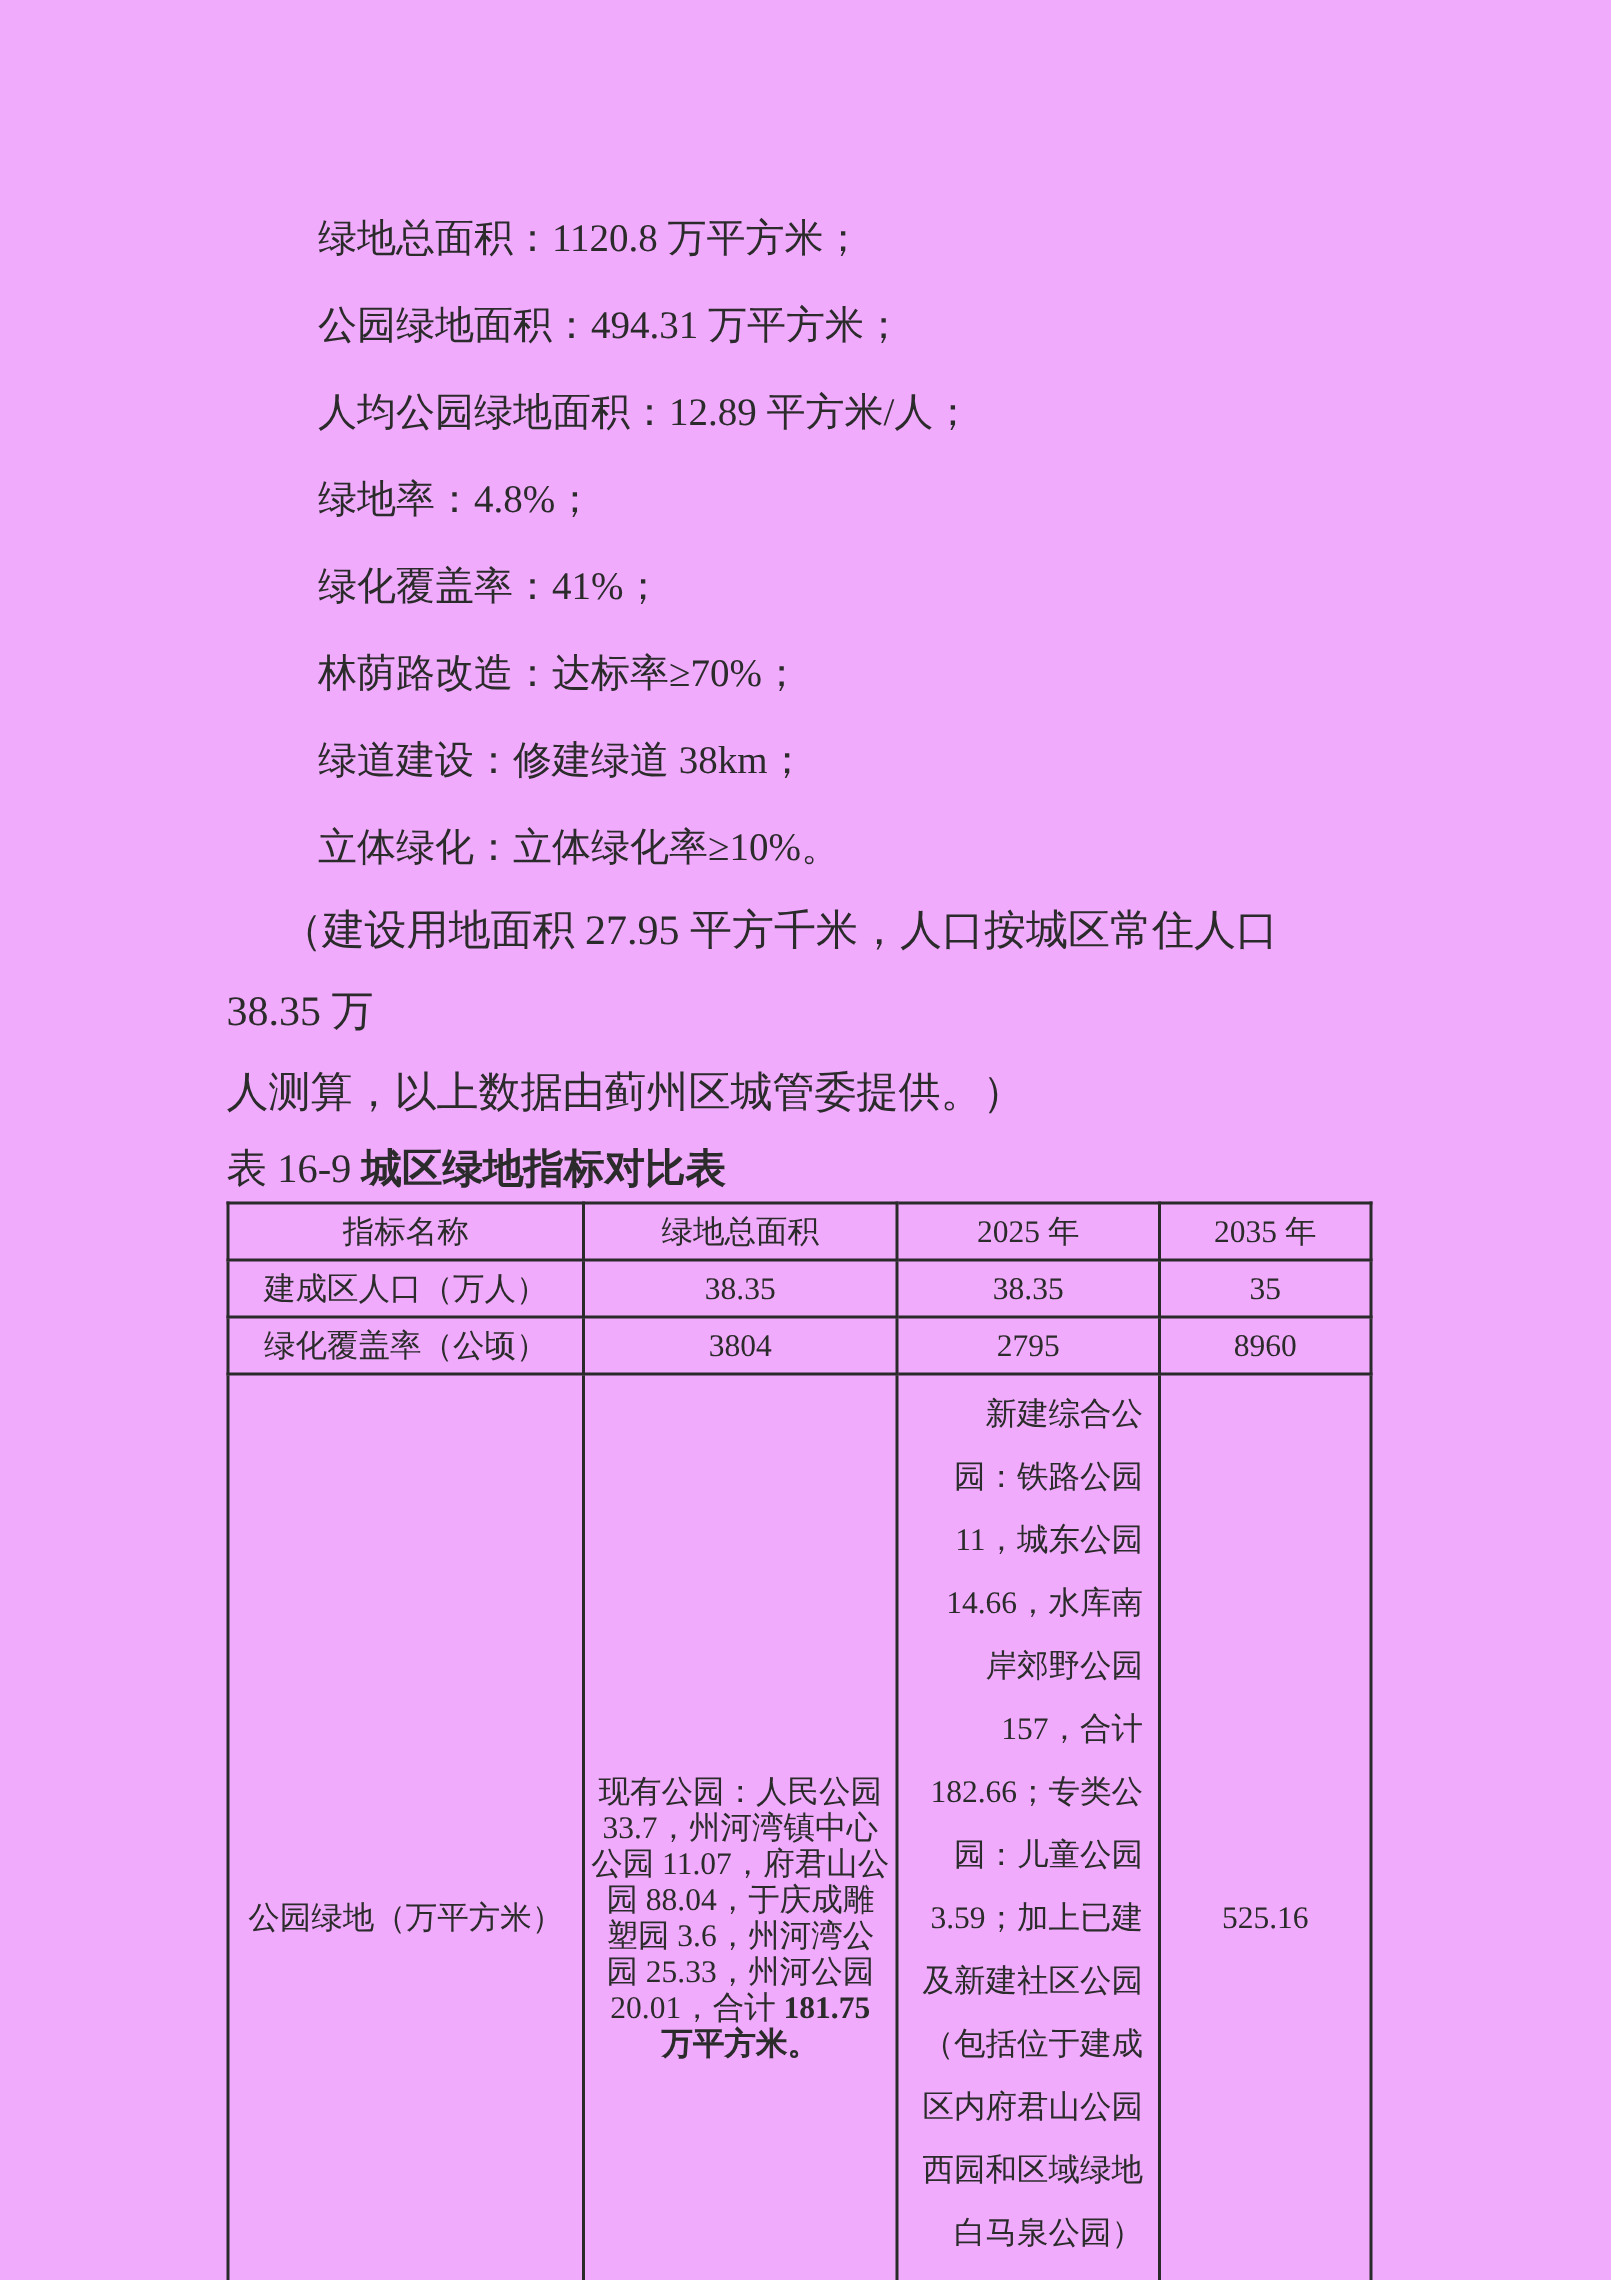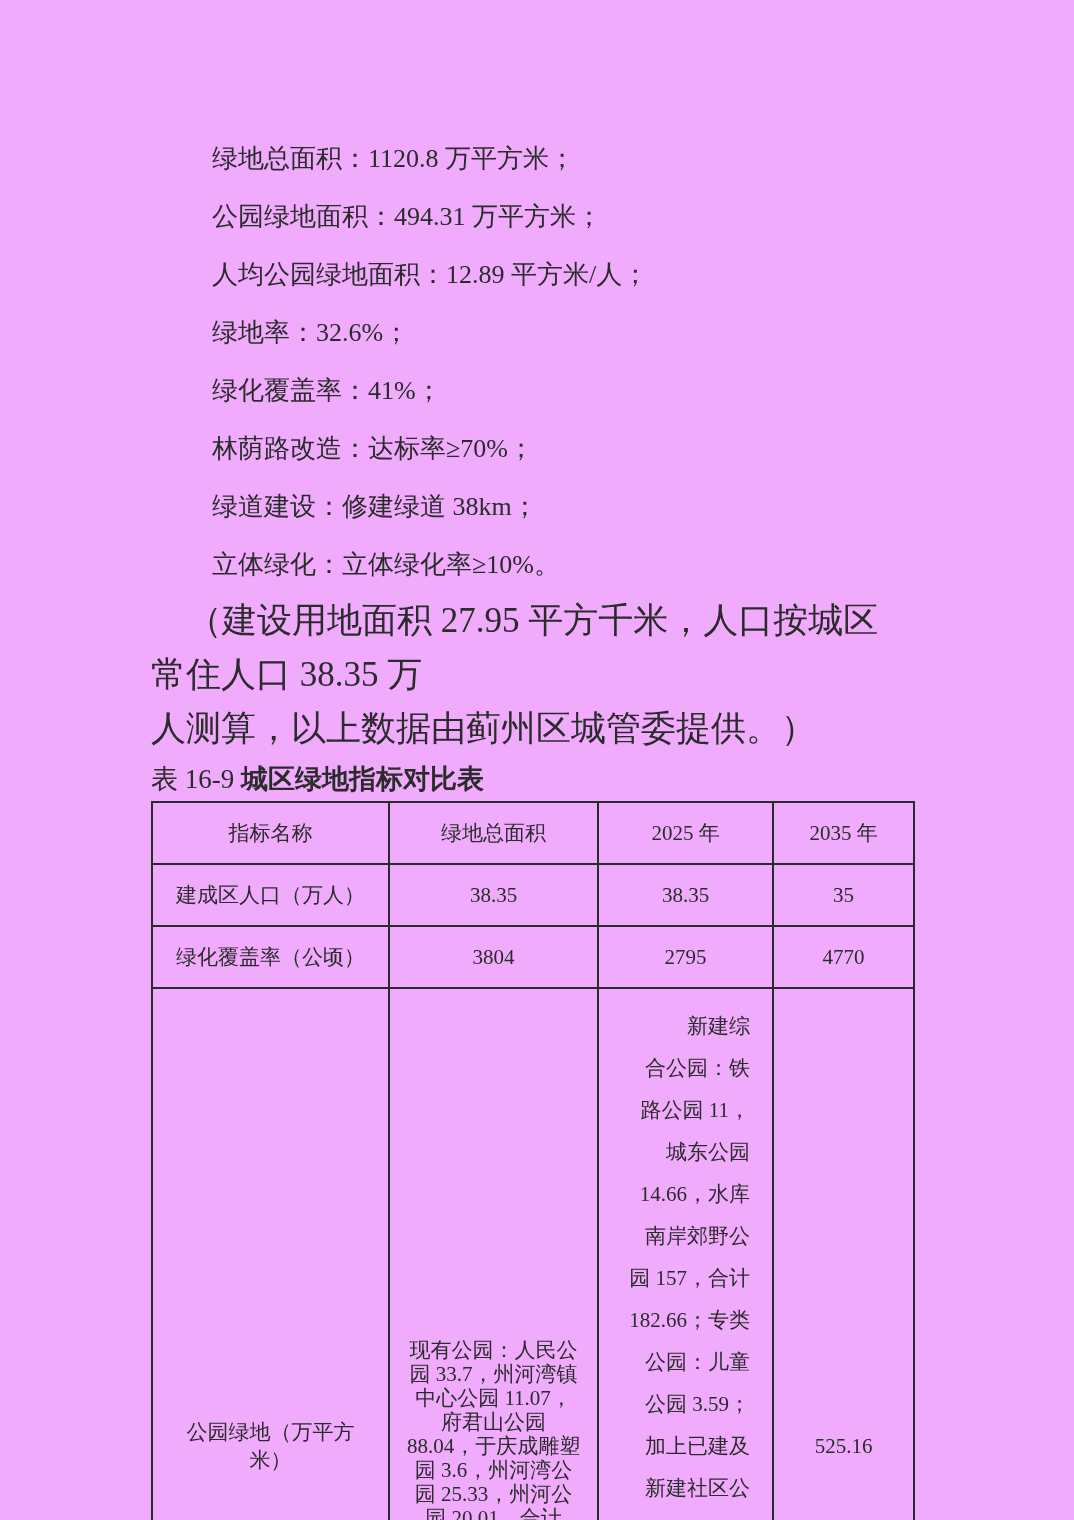--- a/index.html
+++ b/index.html
@@ -21,21 +21,21 @@
     width: 762px;
   }
   .body-lines { padding-top: 130px; }
   .body-line {
     font-size: 26px;
     line-height: 58px;
     text-indent: 61px;
     white-space: nowrap;
   }
   .note-line {
-    font-size: 35px;
+    font-size: 28px;
     line-height: 54px;
   }
   .note-line.first { text-indent: 36px; }
   .table-caption {
     text-align: left;
     font-size: 27px;
     line-height: 44px;
     margin-top: 1px;
   }
   .table-caption .bold { font-weight: bold; }
@@ -44,21 +44,21 @@
     width: 762px;
     table-layout: fixed;
   }
   table.green-table th,
   table.green-table td {
     border: 2px solid #2a2a2a;
     font-weight: normal;
     text-align: center;
     vertical-align: middle;
     font-size: 21px;
-    padding: 16px;
+    padding: 4px;
     margin-left: 24px;
   }
   .col-1 { width: 237px; }
   .col-2 { width: 209px; }
   .col-3 { width: 175px; }
   .col-4 { width: 141px; }
   .hdr-row th, .data-row td { height: 31px; }
   .park-row { height: 549px; }
   .park-current {
     font-size: 20px;
@@ -78,21 +78,21 @@
 </head>
 <body>
 
 <div class="page">
   <div class="content">
 
     <div class="body-lines">
       <p class="body-line">绿地总面积：1120.8 万平方米；</p>
       <p class="body-line">公园绿地面积：494.31 万平方米；</p>
       <p class="body-line">人均公园绿地面积：12.89 平方米/人；</p>
-      <p class="body-line">绿地率：32.6%；</p>
+      <p class="body-line">绿地率：4.8%；</p>
       <p class="body-line">绿化覆盖率：41%；</p>
       <p class="body-line">林荫路改造：达标率≥70%；</p>
       <p class="body-line">绿道建设：修建绿道 38km；</p>
       <p class="body-line">立体绿化：立体绿化率≥10%。</p>
     </div>
 
     <div class="note">
       <p class="note-line first">（建设用地面积 27.95 平方千米，人口按城区常住人口 38.35 万</p>
       <p class="note-line">人测算，以上数据由蓟州区城管委提供。）</p>
     </div>
@@ -118,21 +118,21 @@
       <tr class="data-row">
         <td>建成区人口（万人）</td>
         <td>38.35</td>
         <td>38.35</td>
         <td>35</td>
       </tr>
       <tr class="data-row">
         <td>绿化覆盖率（公顷）</td>
         <td>3804</td>
         <td>2795</td>
-        <td>4770</td>
+        <td>8960</td>
       </tr>
       <tr class="park-row">
         <td>公园绿地（万平方米）</td>
         <td class="park-current">
           <span>现有公园：人民公园 33.7，州河湾镇中心公园 11.07，府君山公园 88.04，于庆成雕塑园 3.6，州河湾公园 25.33，州河公园 20.01，合计 </span><span class="bold">181.75 万平方米。</span>
         </td>
         <td>
           <div class="park-2025-text">新建综合公园：铁路公园 11，城东公园 14.66，水库南岸郊野公园 157，合计 182.66；专类公园：儿童公园 3.59；加上已建及新建社区公园（包括位于建成区内府君山公园西园和区域绿地白马泉公园）127.6，游园 40.77，加上现状公</div>
         </td>
         <td class="park-2035">525.16</td>

